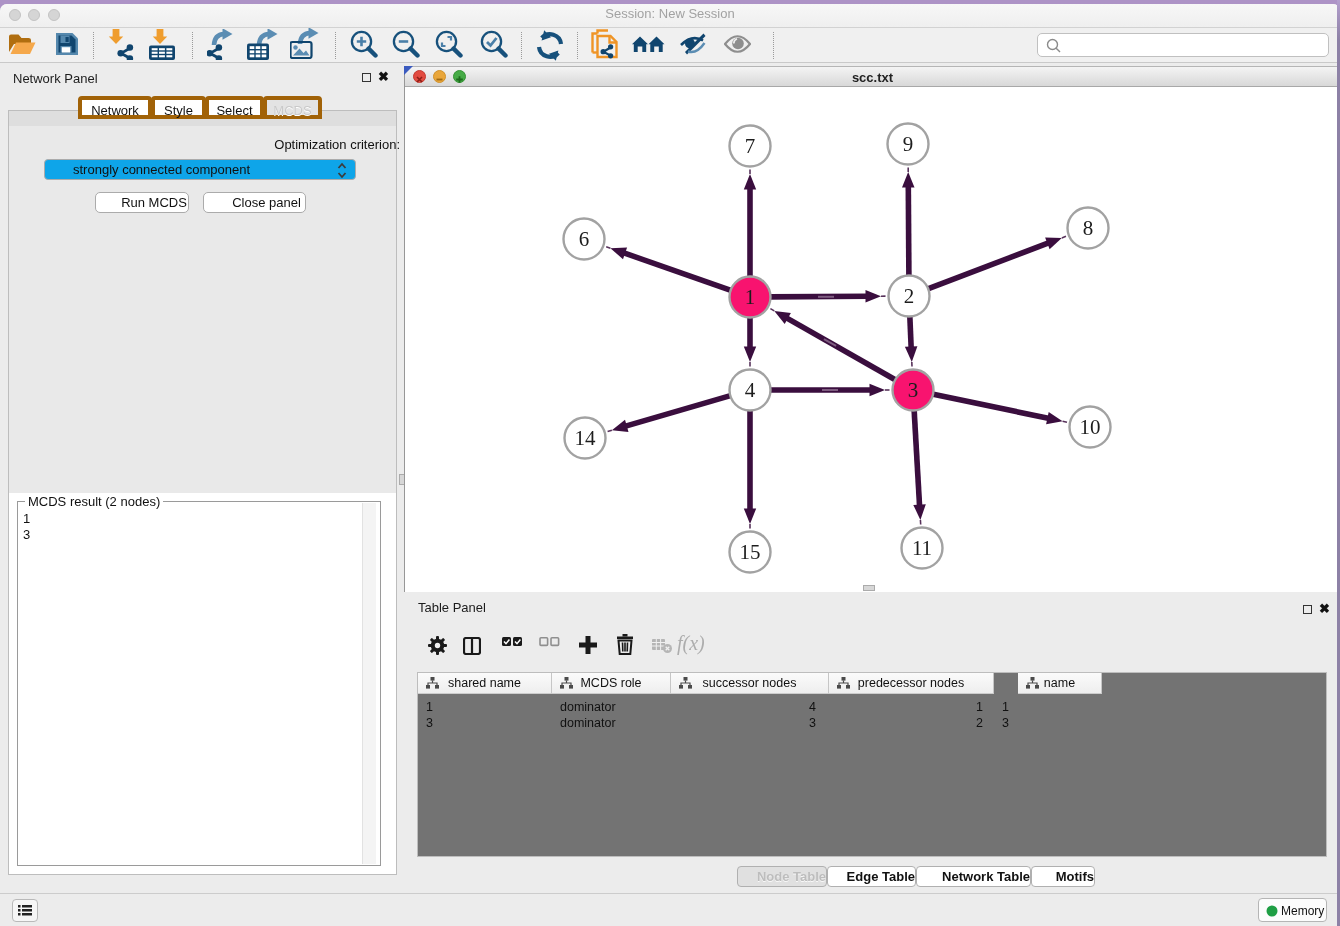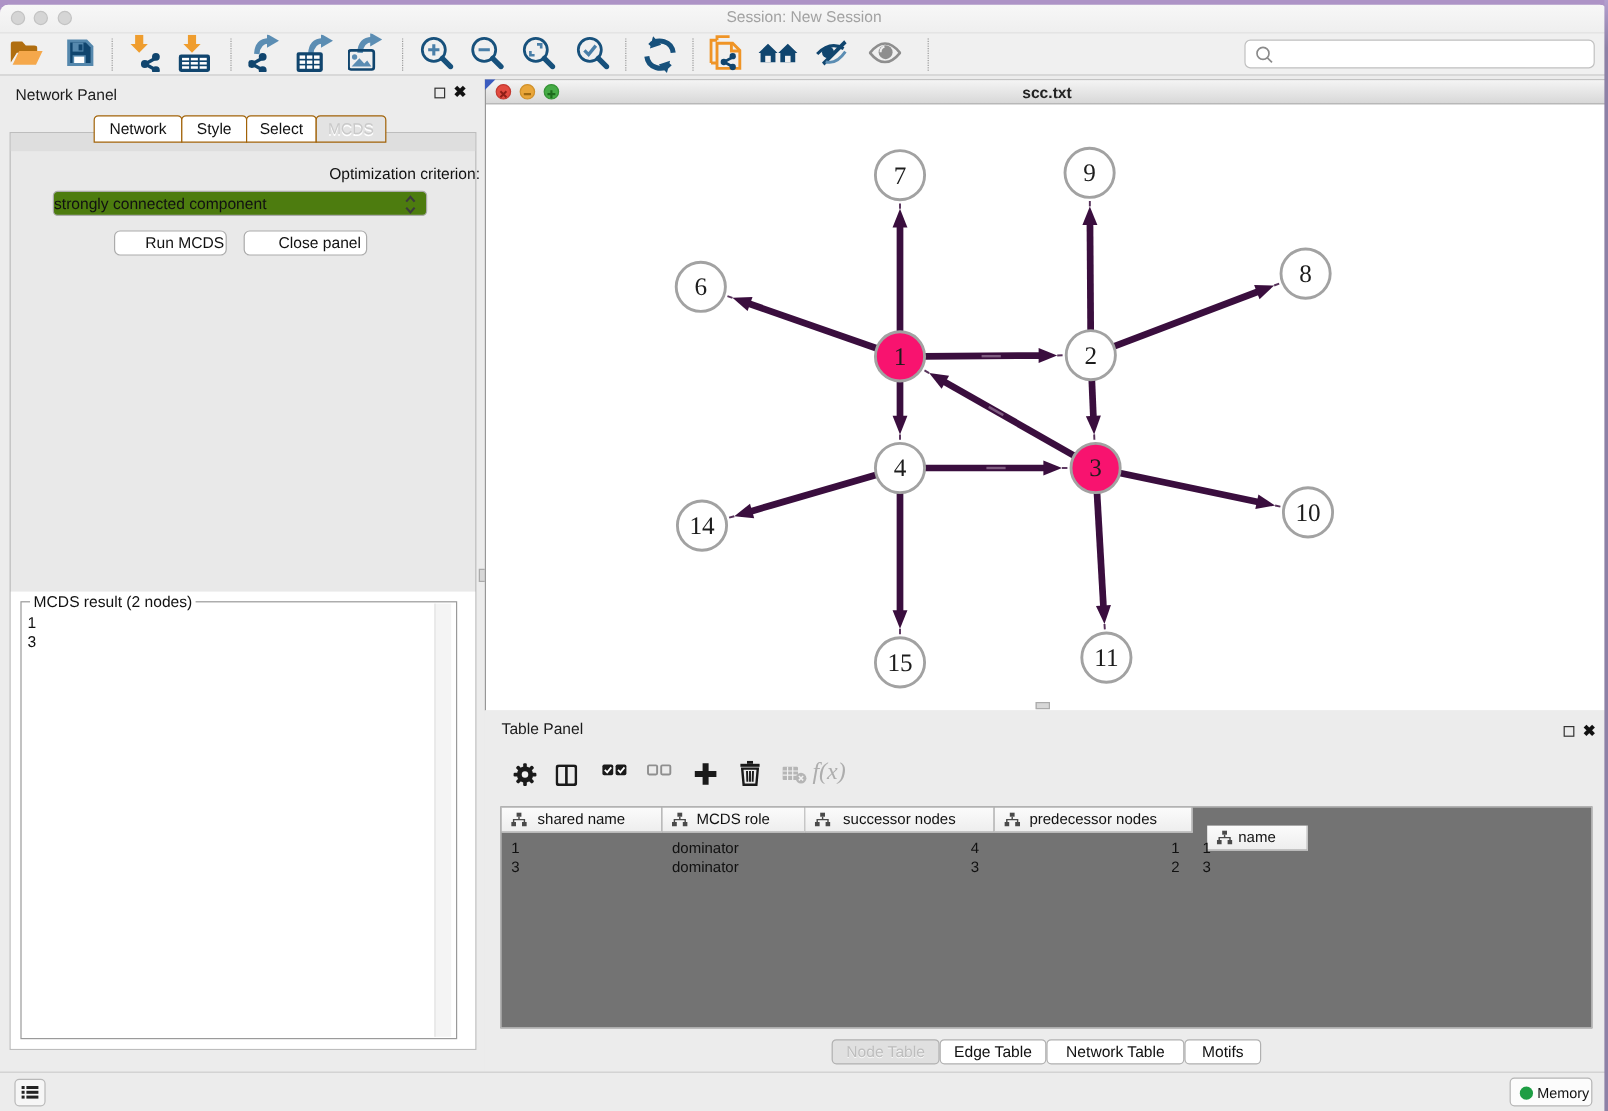--- a/index.html
+++ b/index.html
@@ -12,44 +12,44 @@
 .tl { position:absolute; top:5px; width:12px; height:12px; border-radius:50%; background:#d5d5d5; border:1px solid #c3c3c3; }
 #wintitle { position:absolute; top:2px; left:0; width:100%; text-align:center; font-size:13px; color:#a2a2a2; }
 #toolbar { position:absolute; left:0; top:28px; width:1340px; height:35px; background:#f0f0f0; border-bottom:1px solid #c9c9c9; }
 .sep { position:absolute; top:4px; height:27px; width:0; border-left:1px dotted #9a9a9a; }
 .tbi { position:absolute; top:0; }
 #searchbox { position:absolute; left:1037px; top:5px; width:292px; height:24px; background:#fff; border:1px solid #c0c0c0; border-radius:5px; }
 
 #cp-title { position:absolute; left:13px; top:71px; font-size:13px; color:#1c1c1c; }
 .float-sq { position:absolute; width:9px; height:9px; border:1.5px solid #333; }
 .float-x { position:absolute; font-size:13px; font-weight:bold; color:#111; }
-.tab { position:absolute; top:96px; height:23px; z-index:3; background:#fff; border:1px solid #a16207; font-size:13px; color:#111; text-align:center; line-height:21px; border-radius:4px 4px 0 0; }
+.tab { position:absolute; top:96px; height:23px; z-index:3; background:#fff; border:4px solid #a16207; font-size:13px; color:#111; text-align:center; line-height:21px; border-radius:4px 4px 0 0; }
 #cp-panel { position:absolute; left:8px; top:110px; width:389px; height:765px; background:#e9e9e9; border:1px solid #bdbdbd; }
 #cp-band { position:absolute; left:9px; top:111px; width:387px; height:15px; background:#dedede; }
 #opt-label { position:absolute; left:0px; top:137px; width:400px; text-align:right; font-size:13px; color:#111; }
-#opt-select { position:absolute; left:44px; top:159px; width:312px; height:21px; background:#4d7c0f; border:1px solid #ababab; border-radius:4px; font-size:13px; color:#111; line-height:19px; padding-left:0; }
+#opt-select { position:absolute; left:44px; top:159px; width:312px; height:21px; background:#0ea5e9; border:1px solid #ababab; border-radius:4px; font-size:13px; color:#111; line-height:19px; padding-left:28px; }
 .btn { position:absolute; top:192px; height:21px; background:#fff; border:1px solid #ababab; border-radius:5px; font-size:13px; color:#111; text-align:center; line-height:19px;padding-left:24px; }
 #cp-white { position:absolute; left:9px; top:493px; width:387px; height:381px; background:#fff; }
 #groupbox { position:absolute; left:17px; top:501px; width:364px; height:365px; border:1px solid #9a9a9a; }
 #gb-label { position:absolute; left:25px; top:494px; background:#fff; font-size:13px; color:#111; padding:0 3px; }
 #gb-scroll { position:absolute; left:362px; top:503px; width:14px; height:361px; background:#f4f4f4; border-left:1px solid #e2e2e2; }
 .gb-line { position:absolute; left:23px; font-size:13px; color:#111; }
 
 #netwin { position:absolute; left:404px; top:66px; width:936px; height:526px; background:#fff; border-left:1.5px solid #979797; border-top:1px solid #b5b5b5;}
 #net-titlebar { position:absolute; left:0px; top:0px; width:935px; height:20px; background:linear-gradient(#f4f4f4,#d8d8d8); border-bottom:1px solid #a8a8a8; }
 .mtl { position:absolute; top:3px; width:13px; height:13px; border-radius:50%; }
 #net-title { position:absolute; top:2.5px; left:0; width:100%; text-align:center; font-size:13px; font-weight:bold; color:#222; }
 
 #tablepanel { position:absolute; left:404px; top:592px; width:936px; height:301px; background:#ececec; }
 #tp-title { position:absolute; left:14px; top:8px; font-size:13px; color:#1c1c1c; }
 #tbl-toolbar { position:absolute; left:13px; top:34px; width:910px; height:38px; }
 #tbl { position:absolute; left:13px; top:80px; width:910px; height:185px; background:#737373; border:1px solid #bdbdbd; }
 .th { position:absolute; top:0; height:21px; background:linear-gradient(#fbfbfb,#eeeeee); border-right:1px solid #c6c6c6; border-bottom:1px solid #cccccc; font-size:12.5px; color:#111; text-align:center; line-height:21px; }
 .td { position:absolute; font-size:12.5px; color:#111; height:16px; line-height:16px; }
-.btab { position:absolute; top:274px; height:21px; background:#fff; border:1px solid #b0b0b0; font-size:13px; font-weight:normal; color:#111; text-align:center; line-height:19px; border-radius:4px; }
+.btab { position:absolute; top:274px; height:21px; background:#fff; border:1px solid #b0b0b0; font-size:13px; font-weight:bold; color:#111; text-align:right; line-height:19px; border-radius:4px;margin-left:44px; }
 
 #statusbar { position:absolute; left:0; top:893px; width:1340px; height:33px; background:#ececec; border-top:1px solid #cccccc;padding-left:14px; }
 #listbtn { position:absolute; left:12px; top:5px; width:26px; height:23px; background:#f6f6f6; border:1px solid #b9b9b9; border-radius:4px; }
 #membtn { position:absolute; left:1258px; top:4px; width:69px; height:24px; background:#fcfcfc; border:1px solid #b5b5b5; border-radius:4px; font-size:12px; color:#111; }
 </style>
 </head>
 <body>
 <div id="appwin"></div>
 <div id="titlebar">
   <div class="tl" style="left:9px"></div>
@@ -422,21 +422,21 @@
           <path d="M6.5 3.6 V6 M2 8 V6 H11 V8" stroke="#4a4a4a" stroke-width="1.2" fill="none"></path>
         </svg><span>successor nodes</span></div>
 <div class="th" style="left:411px;width:165px;"><svg width="13" height="12" viewBox="0 0 13 12" style="position:absolute;left:8px;top:4px">
           <g fill="#4a4a4a">
             <rect x="4.5" y="0" width="4" height="3.6"></rect>
             <rect x="0" y="8" width="4" height="3.6"></rect>
             <rect x="9" y="8" width="4" height="3.6"></rect>
           </g>
           <path d="M6.5 3.6 V6 M2 8 V6 H11 V8" stroke="#4a4a4a" stroke-width="1.2" fill="none"></path>
         </svg><span>predecessor nodes</span></div>
-<div class="th" style="left:588px;width:84px;margin-top:15px;"><svg width="13" height="12" viewBox="0 0 13 12" style="position:absolute;left:8px;top:4px">
+<div class="th" style="left:600px;width:84px;"><svg width="13" height="12" viewBox="0 0 13 12" style="position:absolute;left:8px;top:4px">
           <g fill="#4a4a4a">
             <rect x="4.5" y="0" width="4" height="3.6"></rect>
             <rect x="0" y="8" width="4" height="3.6"></rect>
             <rect x="9" y="8" width="4" height="3.6"></rect>
           </g>
           <path d="M6.5 3.6 V6 M2 8 V6 H11 V8" stroke="#4a4a4a" stroke-width="1.2" fill="none"></path>
         </svg><span>name</span></div>
 <div class="td" style="left:8px;top:26px;width:100px;text-align:left;">1</div>
 <div class="td" style="left:142px;top:26px;width:110px;text-align:left;">dominator</div>
 <div class="td" style="left:253px;top:26px;width:145px;text-align:right;">4</div>

